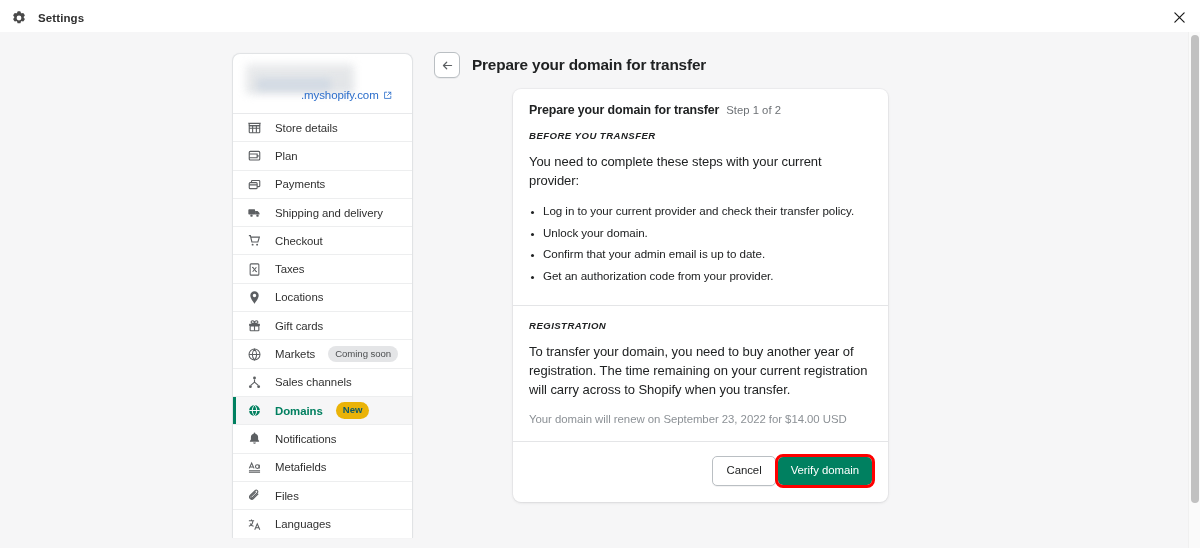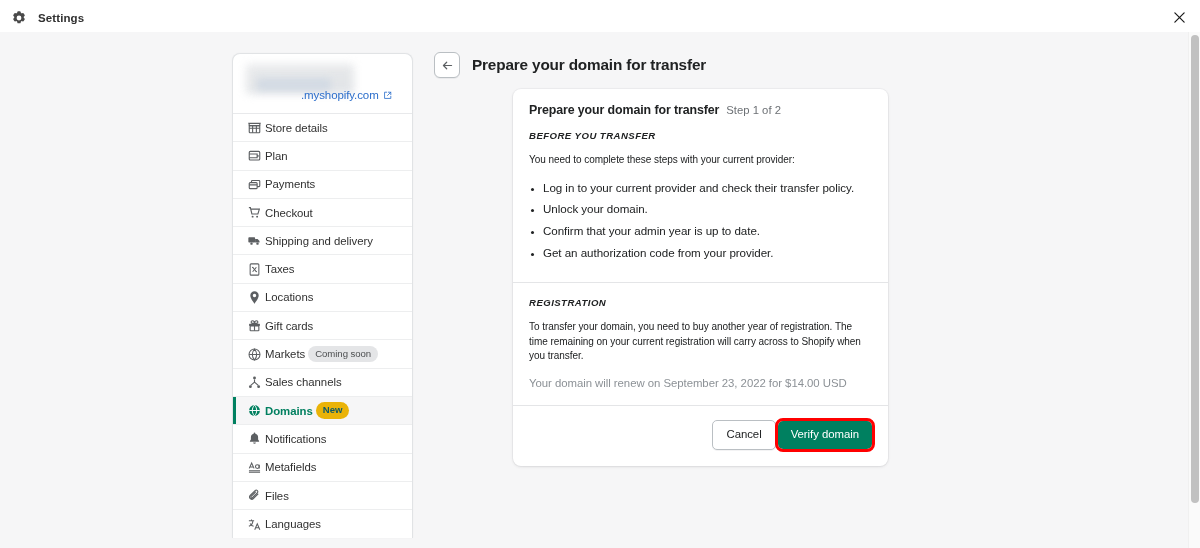--- a/index.html
+++ b/index.html
@@ -115,21 +115,21 @@
     color: #2c6ecb;
     letter-spacing: -.1px;
     cursor: pointer;
   }
   .ext-icon { display:flex; align-items:center; color:#2c6ecb; }
 
   .nav-item {
     position: relative;
     display: flex;
     align-items: center;
-    gap: 3px;
+    gap: 13px;
     height: 28.3px;
     padding: 0 12px 0 14px;
     border-bottom: 1px solid #edeeef;
     cursor: pointer;
     background: #ffffff;
   }
   .nav-item:last-child { border-bottom: none; }
   .nav-ico {
     width: 15px; height: 15px;
     flex: 0 0 15px;
@@ -226,21 +226,21 @@
   }
   .sec-label {
     font-size: 9.6px;
     font-weight: 700;
     color: #202223;
     letter-spacing: .45px;
     margin-bottom: 12px;
     font-style: italic;
   }
   .sec-text {
-    font-size: 10px;
+    font-size: 13px;
     color: #202223;
     line-height: 1.45;
     letter-spacing: -.05px;
   }
   .bullets {
     margin: 11px 0 0 0;
     padding-left: 14px;
   }
   .bullets li {
     font-size: 11.6px;
@@ -375,37 +375,37 @@
                 <rect x="3" y="7.5" width="10.5" height="8" rx="1.3"></rect>
                 <path d="M6 7.5V5.6a1 1 0 011-1h9a1 1 0 011 1v6.2a1 1 0 01-1 1h-2.5"></path>
                 <path d="M3 10.5h10.5"></path>
               </svg>
             </span>
             <span class="nav-label">Payments</span>
           </div>
           <div class="nav-item">
             <span class="nav-ico">
               <svg viewBox="0 0 20 20" width="15" height="15" fill="none" stroke="currentColor" stroke-width="1.5">
-                <path d="M2.5 3.5h2l2 8.5h8l2-6.5H5.2"></path>
-                <circle cx="7.5" cy="15.5" r="1.3" fill="currentColor" stroke="none"></circle>
-                <circle cx="13.5" cy="15.5" r="1.3" fill="currentColor" stroke="none"></circle>
-              </svg>
-            </span>
-            <span class="nav-label">Checkout</span>
-          </div>
-          <div class="nav-item">
-            <span class="nav-ico">
-              <svg viewBox="0 0 20 20" width="15" height="15" fill="none" stroke="currentColor" stroke-width="1.5">
                 <rect x="1.8" y="5.5" width="9" height="7" rx="1" fill="currentColor" stroke="none"></rect>
                 <path d="M10.8 8h3.3l2.6 2.6v2h-5.9V8z" fill="currentColor" stroke="none"></path>
                 <circle cx="6" cy="14.2" r="1.6" fill="currentColor" stroke="none"></circle>
                 <circle cx="14" cy="14.2" r="1.6" fill="currentColor" stroke="none"></circle>
               </svg>
             </span>
             <span class="nav-label">Shipping and delivery</span>
+          </div>
+          <div class="nav-item">
+            <span class="nav-ico">
+              <svg viewBox="0 0 20 20" width="15" height="15" fill="none" stroke="currentColor" stroke-width="1.5">
+                <path d="M2.5 3.5h2l2 8.5h8l2-6.5H5.2"></path>
+                <circle cx="7.5" cy="15.5" r="1.3" fill="currentColor" stroke="none"></circle>
+                <circle cx="13.5" cy="15.5" r="1.3" fill="currentColor" stroke="none"></circle>
+              </svg>
+            </span>
+            <span class="nav-label">Checkout</span>
           </div>
           <div class="nav-item">
             <span class="nav-ico">
               <svg viewBox="0 0 20 20" width="15" height="15" fill="none" stroke="currentColor" stroke-width="1.4">
                 <rect x="4.2" y="2.5" width="11.6" height="15" rx="1.3"></rect>
                 <path d="M7.5 7l5 6M7.5 13l5-6"></path>
                 <circle cx="7.6" cy="7.2" r=".9" fill="currentColor" stroke="none"></circle>
                 <circle cx="12.4" cy="12.8" r=".9" fill="currentColor" stroke="none"></circle>
               </svg>
             </span>
@@ -518,21 +518,21 @@
         <div class="card-sec">
           <div class="card-title-row">
             <span class="card-title">Prepare your domain for transfer</span>
             <span class="card-step">Step 1 of 2</span>
           </div>
           <div class="sec-label">BEFORE YOU TRANSFER</div>
           <div class="sec-text">You need to complete these steps with your current provider:</div>
           <ul class="bullets" id="steps-list">
               <li>Log in to your current provider and check their transfer policy.</li>
               <li>Unlock your domain.</li>
-              <li>Confirm that your admin year is up to date.</li>
+              <li>Confirm that your admin email is up to date.</li>
               <li>Get an authorization code from your provider.</li>
             </ul>
         </div>
 
         <div class="card-sec">
           <div class="sec-label">REGISTRATION</div>
           <div class="sec-text">To transfer your domain, you need to buy another year of registration. The time remaining on your current registration will carry across to Shopify when you transfer.</div>
           <div class="sec-note">Your domain will renew on September 23, 2022 for $14.00 USD</div>
         </div>
 

